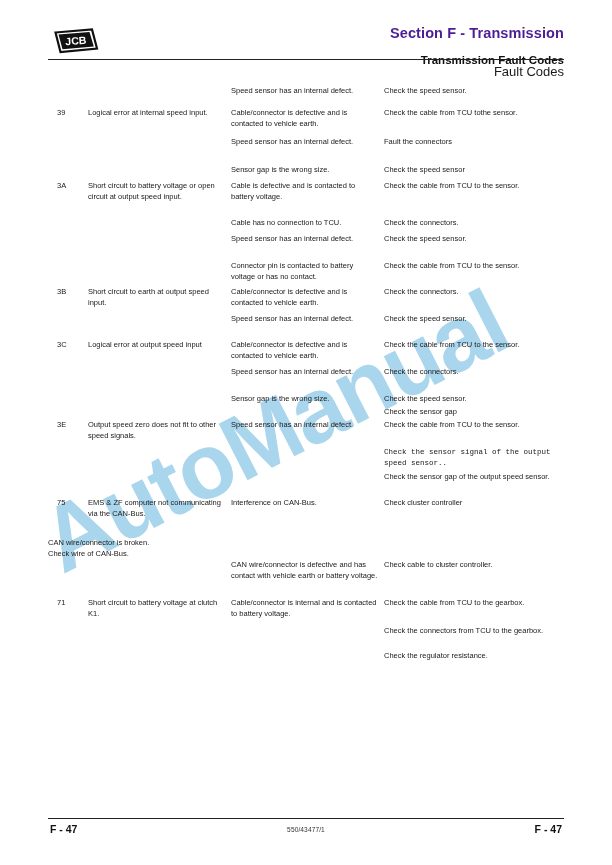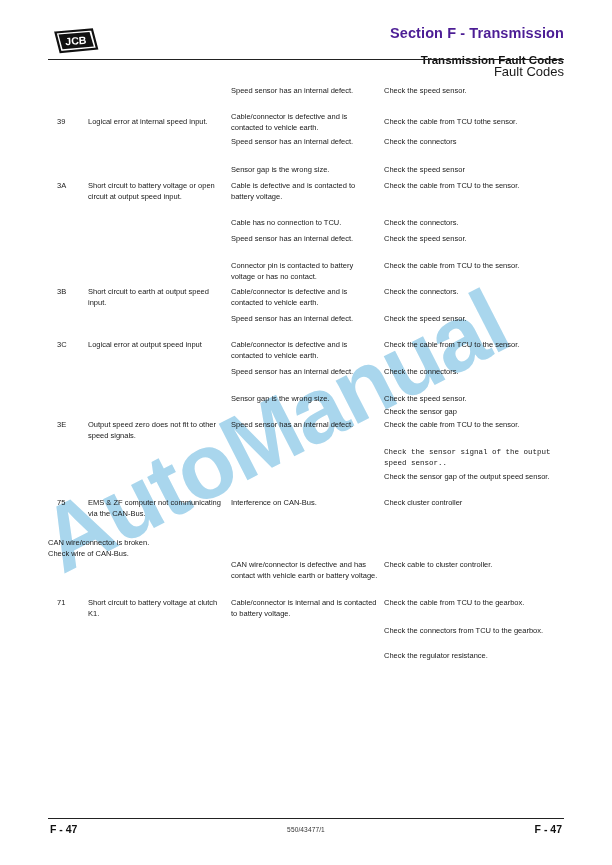--- a/index.html
+++ b/index.html
@@ -192,31 +192,31 @@
   <div class="header-rule"></div>
   <div class="fault-codes-label">Fault Codes</div>
 
   <div class="table">
       <div class="row" style="min-height: 22px;">
         <div class="cell c-code"></div>
         <div class="cell c-desc"></div>
         <div class="cell c-cause">Speed sensor has an internal defect.</div>
         <div class="cell c-remedy">Check the speed sensor.</div>
       </div>
-      <div class="row" style="min-height: 29px; align-items: center;">
+      <div class="row" style="min-height: 29px;">
         <div class="cell c-code">39</div>
         <div class="cell c-desc">Logical error at internal speed input.</div>
         <div class="cell c-cause">Cable/connector is defective and is contacted to vehicle earth.</div>
         <div class="cell c-remedy">Check the cable from TCU tothe sensor.</div>
       </div>
       <div class="row" style="min-height: 28px;">
         <div class="cell c-code"></div>
         <div class="cell c-desc"></div>
         <div class="cell c-cause">Speed sensor has an internal defect.</div>
-        <div class="cell c-remedy">Check the connectors</div>
+        <div class="cell c-remedy">Fault the connectors</div>
       </div>
       <div class="row" style="min-height: 16px;">
         <div class="cell c-code"></div>
         <div class="cell c-desc"></div>
         <div class="cell c-cause">Sensor gap is the wrong size.</div>
         <div class="cell c-remedy">Check the speed sensor</div>
       </div>
       <div class="row" style="min-height: 37px;">
         <div class="cell c-code">3A</div>
         <div class="cell c-desc">Short circuit to battery voltage or open circuit at output speed input.</div>

